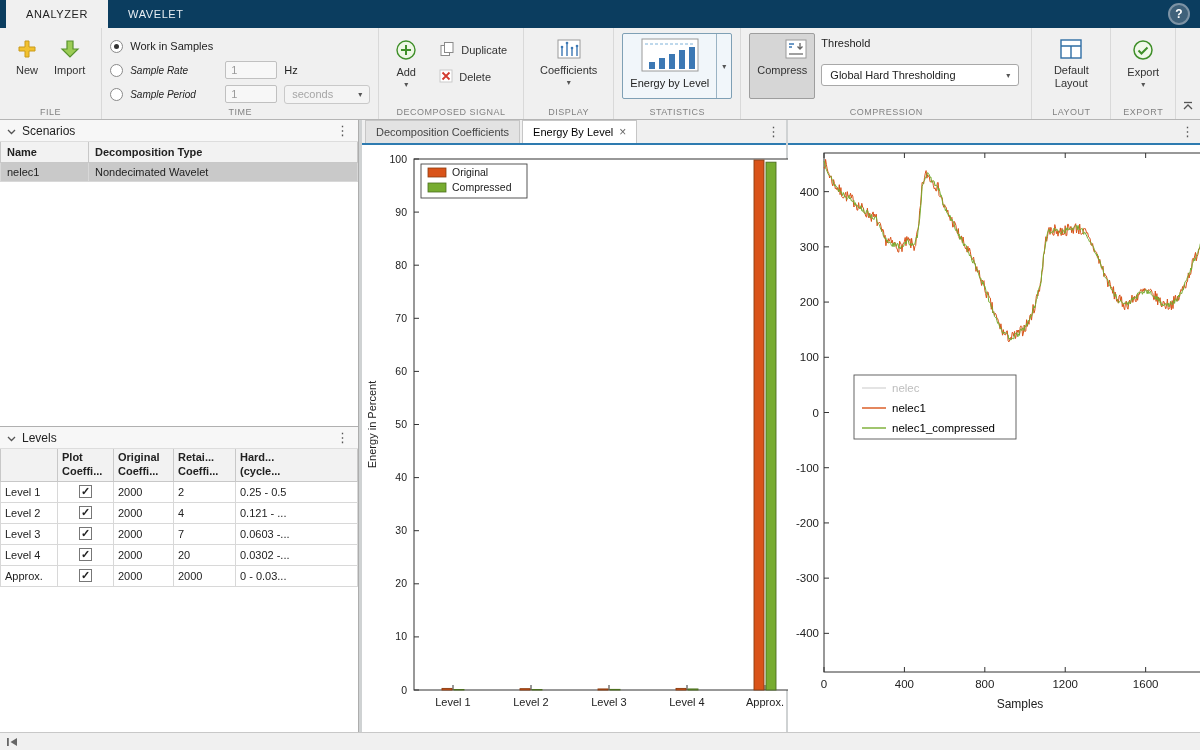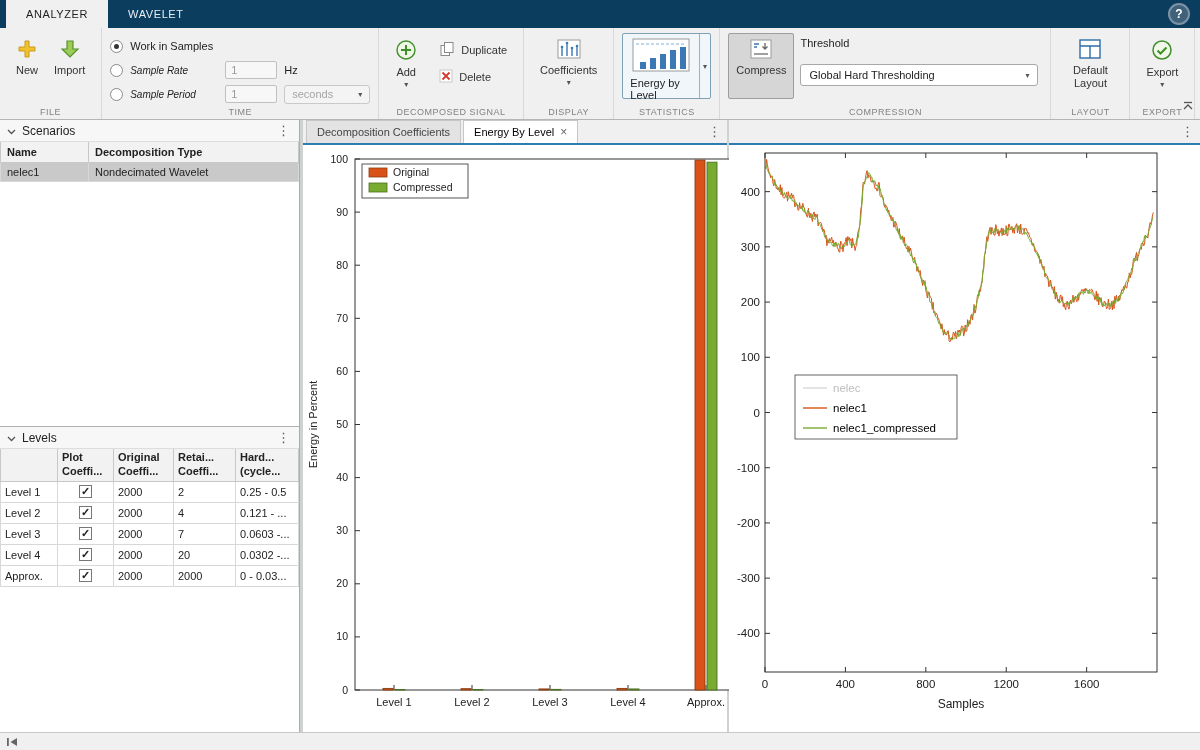--- a/index.html
+++ b/index.html
@@ -37,31 +37,31 @@
              display:flex; align-items:center; justify-content:space-between; padding:0 7px; border-radius:3px; cursor:default; }
 
   
   .bigbtn { display:flex; align-items:stretch; border:1px solid #7fa0b5; background:#f1f6fa; border-radius:2px; height:66px; cursor:pointer; }
   .bigbtn-main { display:flex; flex-direction:column; align-items:center; padding:4px 7px 2px; gap:3px; font-size:11px; color:#222; }
   .bigbtn-arrow { width:15px; border-left:1px solid #9ab3c4; display:flex; align-items:center; justify-content:center; }
 
   
   .thr-col { display:flex; flex-direction:column; gap:15px; padding:4px 4px 0 6px; }
   .thr-label { font-size:11px; color:#222; }
-  .combo { width:238px; height:22px; background:#fff; border:1px solid #a8a8a8; border-radius:3px; font-size:11px; color:#222;
+  .combo { width:198px; height:22px; background:#fff; border:1px solid #a8a8a8; border-radius:3px; font-size:11px; color:#222;
            display:flex; align-items:center; justify-content:space-between; padding:0 8px; cursor:pointer; }
 
   .collapse-ribbon { position:absolute; right:7px; bottom:5px; cursor:pointer; }
 
   
   .main { flex:1; display:flex; background:#cfd2d3; min-height:0; }
   .splitter { width:3px; background:#cfd2d3; flex:none; }
 
   
-  .left-panel { width:300px; flex:none; display:flex; flex-direction:column; background:#fff; border-right:1px solid #adadad; }
+  .left-panel { width:359px; flex:none; display:flex; flex-direction:column; background:#fff; border-right:1px solid #adadad; }
   .panel-section { display:flex; flex-direction:column; height:306px; overflow:hidden; }
   .panel-section + .panel-section { border-top:1px solid #b0b0b0; }
   .panel-header { height:22px; flex:none; display:flex; align-items:center; gap:6px; padding:0 7px; background:#f7f7f7; border-bottom:1px solid #ddd; font-size:12px; color:#222; }
   .kebab { margin-left:auto; color:#555; font-size:13px; line-height:1; cursor:pointer; padding:0 2px; }
 
   table.grid { border-collapse:collapse; width:100%; table-layout:fixed; font-size:11px; }
   table.grid th { background:#f2f2f2; font-weight:bold; text-align:left; padding:4px 6px; border:1px solid #c8c8c8; border-top:none; }
   table.grid td { padding:3px 6px; border:1px solid #d8d8d8; border-top:none; }
   tr.selected td { background:#c9c9c9; }
   table.lvl th { padding:2px 4px; line-height:1.25; }
@@ -201,21 +201,21 @@
           <span>Energy by Level</span>
         </div>
         <div class="bigbtn-arrow">
           <span class="dd">▾</span>
         </div>
       </div>
       <div class="rsec-label">STATISTICS</div>
     </div>
 
     <div class="rsec">
-      <div class="vbtn pressed" style="height:66px;">
+      <div class="vbtn pressed" style="height:66px;align-items:flex-end;">
         <span><svg width="22" height="20" viewBox="0 0 22 20">
               <rect x="1" y="1" width="20" height="18" fill="#fff" stroke="#9a9a9a"></rect>
               <path d="M4 5h5M4 8h3" stroke="#3c78b4" stroke-width="1.4"></path>
               <path d="M15 4v6M12.5 7.5L15 10l2.5-2.5" stroke="#666" stroke-width="1.3" fill="none"></path>
               <path d="M4 15h14" stroke="#888" stroke-width="1.6"></path>
             </svg></span>
         <span>Compress</span>
       </div>
       <div class="thr-col">
         <span class="thr-label">Threshold</span>

